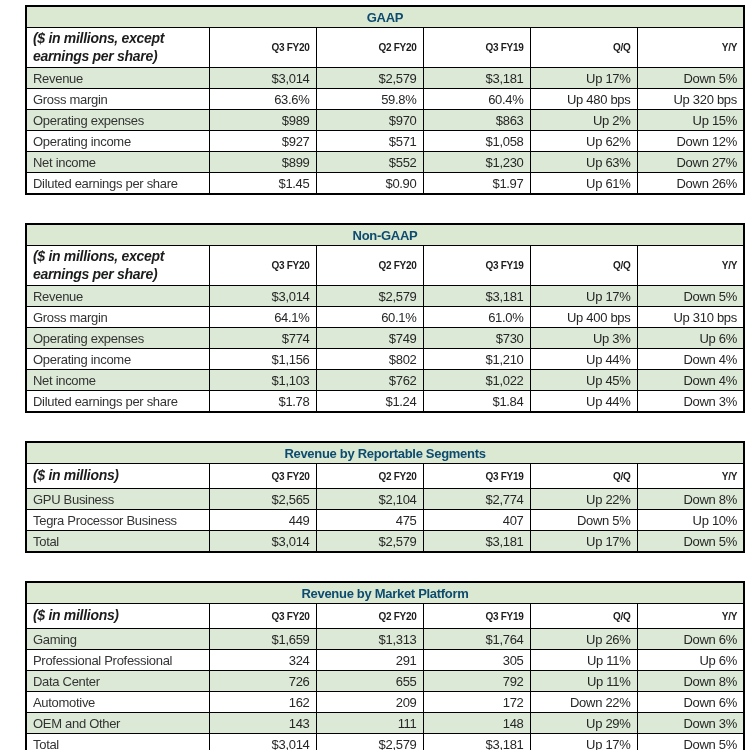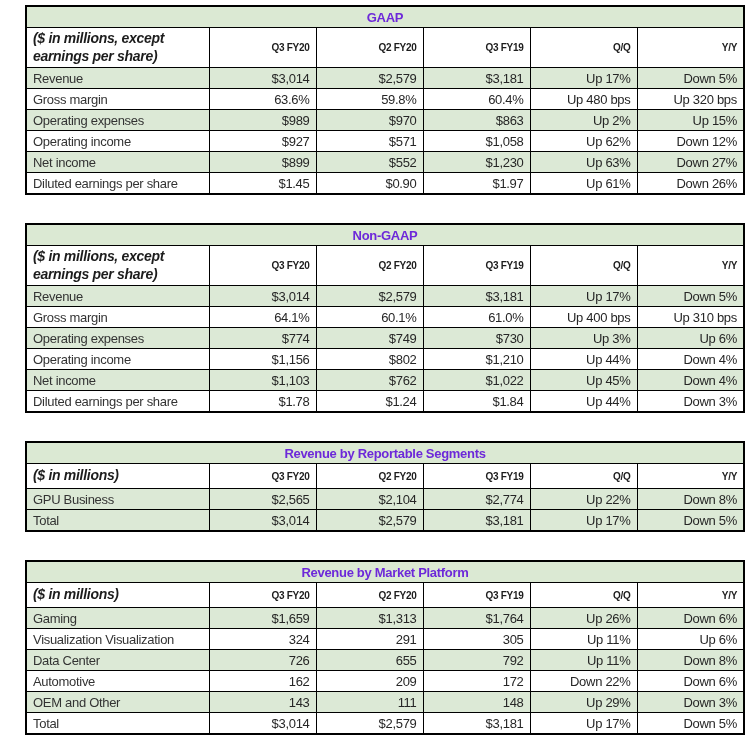--- a/index.html
+++ b/index.html
@@ -29,21 +29,21 @@
     padding: 0 6px;
     overflow: hidden;
     white-space: nowrap;
   }
   th.title {
     height: 20px;
     background: #dbe9d3;
     font-size: 13px;
     font-weight: bold;
     text-align: center;
-    color: #6d28d9;
+    color: #0c4a6e;
   }
   th.unit-note {
     font-size: 14px;
     font-weight: bold;
     font-style: italic;
     text-align: left;
     vertical-align: middle;
     white-space: normal;
     line-height: 1.25;
     color: #1c1c1c;
@@ -249,20 +249,28 @@
     </thead>
     <tbody>
         <tr class="shaded">
           <td class="row-label">GPU Business</td>
           <td class="cell-value">$2,565</td>
           <td class="cell-value">$2,104</td>
           <td class="cell-value">$2,774</td>
           <td class="cell-value">Up 22%</td>
           <td class="cell-value">Down 8%</td>
         </tr>
+        <tr>
+          <td class="row-label">Tegra Processor Business</td>
+          <td class="cell-value">449</td>
+          <td class="cell-value">475</td>
+          <td class="cell-value">407</td>
+          <td class="cell-value">Down 5%</td>
+          <td class="cell-value">Up 10%</td>
+        </tr>
         <tr class="shaded">
           <td class="row-label">Total</td>
           <td class="cell-value">$3,014</td>
           <td class="cell-value">$2,579</td>
           <td class="cell-value">$3,181</td>
           <td class="cell-value">Up 17%</td>
           <td class="cell-value">Down 5%</td>
         </tr>
       </tbody>
   </table>
@@ -292,21 +300,21 @@
     <tbody>
         <tr class="shaded">
           <td class="row-label">Gaming</td>
           <td class="cell-value">$1,659</td>
           <td class="cell-value">$1,313</td>
           <td class="cell-value">$1,764</td>
           <td class="cell-value">Up 26%</td>
           <td class="cell-value">Down 6%</td>
         </tr>
         <tr>
-          <td class="row-label">Visualization Visualization</td>
+          <td class="row-label">Professional Professional</td>
           <td class="cell-value">324</td>
           <td class="cell-value">291</td>
           <td class="cell-value">305</td>
           <td class="cell-value">Up 11%</td>
           <td class="cell-value">Up 6%</td>
         </tr>
         <tr class="shaded">
           <td class="row-label">Data Center</td>
           <td class="cell-value">726</td>
           <td class="cell-value">655</td>

